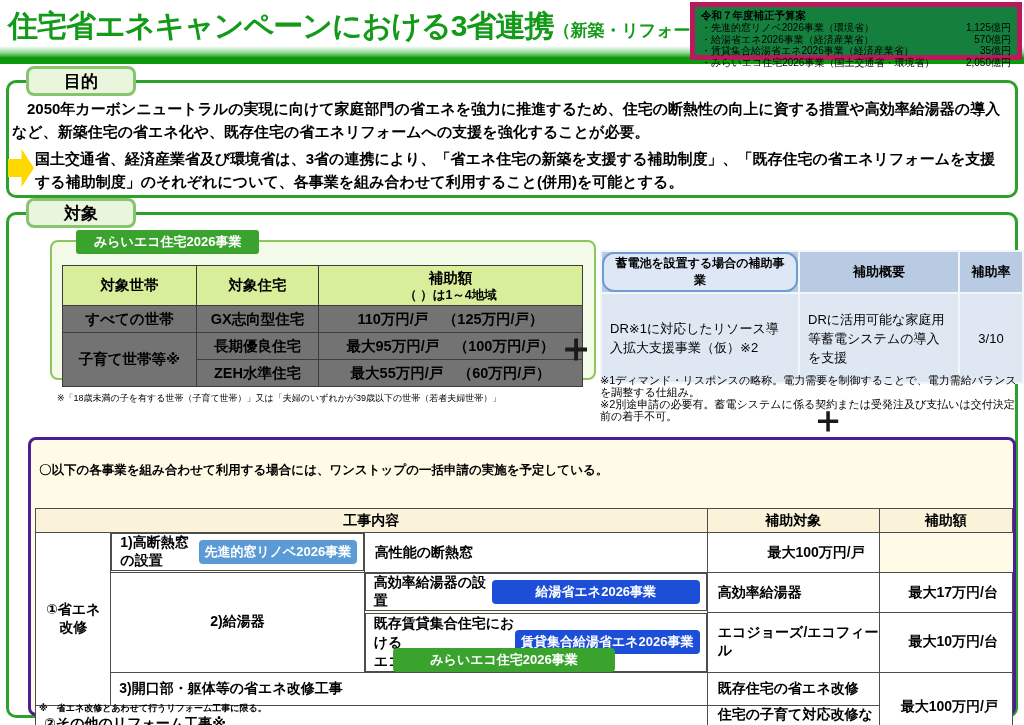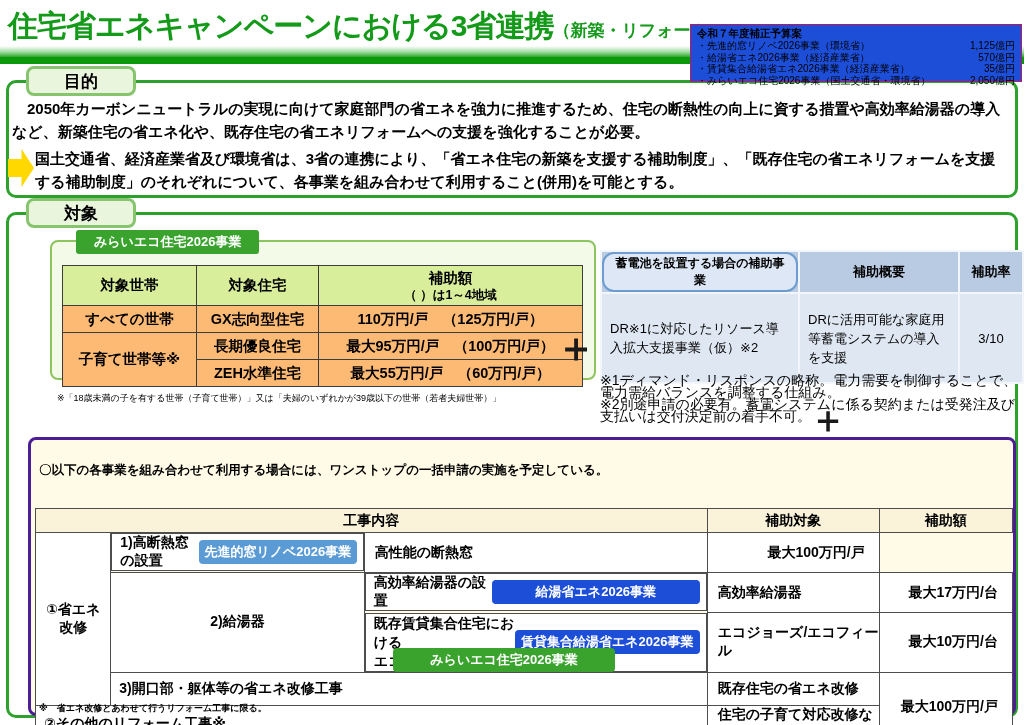--- a/index.html
+++ b/index.html
@@ -6,22 +6,22 @@
   body { background:#e8e8e8; font-family:"Liberation Sans","DejaVu Sans",sans-serif; }
   #page { position:relative; width:1024px; height:725px; background:#ffffff; overflow:hidden; color:#000; }
 
   
   .main-title { position:absolute; left:8px; top:6px; font-size:30px; font-weight:bold; color:#149a19; white-space:nowrap; letter-spacing:-1px; }
   .main-title .sub { font-size:17px; letter-spacing:0; }
   .bar-grad { position:absolute; left:0; top:46px; width:1024px; height:11px;
               background:linear-gradient(to bottom,#ffffff 0%,#9fdb9f 55%,#2aa82a 100%); }
   .bar-solid { position:absolute; left:0; top:57px; width:1024px; height:7px; background:#0c9a0c; }
 
-  .budget-box { position:absolute; left:690px; top:24px; width:332px; height:58px; background:#1d4ed8;
-                border:1px solid #be185d; z-index:4; padding:2px 6px; }
+  .budget-box { position:absolute; left:690px; top:2px; width:332px; height:58px; background:#15803d;
+                border:5px solid #be185d; z-index:4; padding:2px 6px; }
   .budget-heading { font-size:10.5px; font-weight:bold; line-height:13px; }
   .budget-row { display:flex; justify-content:space-between; font-size:10px; line-height:11.5px; }
 
   
   .sec-box { position:absolute; border:3px solid #2ca12c; border-radius:10px; background:#fff; }
   .sec-tab { position:absolute; width:110px; height:30px; background:#eaf5de; border:3px solid #86c46e;
              border-radius:8px; display:flex; align-items:center; justify-content:center;
              font-size:17px; font-weight:bold; z-index:3; }
   #purpose-box { left:6px; top:80px; width:1012px; height:118px; }
   #purpose-tab { left:26px; top:66px; }
@@ -35,40 +35,40 @@
                    clip-path:polygon(0 26%,52% 26%,52% 0,100% 50%,52% 100%,52% 74%,0 74%);
                    filter:drop-shadow(0 0 1px #8a8a8a); }
   #purpose-para2 { font-size:15px; font-weight:600; line-height:23px; width:975px; margin-left:1px; }
 
   
   #mirai-panel { position:absolute; left:50px; top:240px; width:546px; height:140px;
                  background:#f3fae7; border:2px solid #8cc45e; border-radius:8px; }
   #mirai-badge { position:absolute; left:76px; top:230px; background:#3aa32d; color:#fff;
                  font-weight:bold; font-size:13px; padding:3px 18px; border-radius:3px; z-index:3; }
   #mirai-table { position:absolute; left:10px; top:23px; border-collapse:collapse; table-layout:fixed; }
-  #mirai-table th, #mirai-table td { border:1px solid #3c3c3c; font-weight:bold; text-align:center; background:#fdba74; }
+  #mirai-table th, #mirai-table td { border:1px solid #3c3c3c; font-weight:bold; text-align:center; background:#737373; }
   #mirai-table th { background:#d9ee9b; height:40px; font-size:14.5px; }
   #mirai-table td { height:27px; font-size:14.5px; }
   #mirai-table .h2 { font-size:12.5px; font-weight:bold; display:block; line-height:14px; }
   #mirai-foot { position:absolute; left:5px; top:150px; font-size:9px; }
 
   .plus { position:absolute; font-size:40px; font-weight:bold; color:#1a1a1a; width:44px; text-align:center; }
   #plus-left { left:554px; top:320px; }
   #plus-bottom { left:806px; top:395px; font-size:37px; }
 
   
   #battery-table { position:absolute; left:600px; top:250px; border-collapse:collapse; table-layout:fixed; }
   #battery-table th, #battery-table td { border:2px solid #f2f5fa; }
   #battery-table th { background:#b9cbe2; height:30px; font-size:13px; font-weight:bold; text-align:center; }
   #battery-table td { background:#dfe7f2; height:90px; font-size:13px; vertical-align:middle; }
   .pill { display:inline-block; background:#dde7f5; border:2px solid #6d9cd0; border-radius:12px;
           padding:1px 9px; font-size:12px; font-weight:bold; }
   .bt-left { text-align:left; padding:4px 8px; line-height:19px; }
   .bt-center { text-align:center; }
-  #battery-foot { position:absolute; left:600px; top:374px; width:424px; font-size:14px; line-height:12px; }
+  #battery-foot { position:absolute; left:600px; top:374px; width:424px; font-size:11px; line-height:12px; }
 
   
   #reform-panel { position:absolute; left:28px; top:437px; width:988px; height:279px;
                   background:#fffbe6; border:3px solid #4c1d95; border-radius:8px; }
   #reform-title { position:absolute; left:452px; top:428px; width:262px; height:27px; background:#ffff9e;
                   border:2px solid #cdbc1e; display:flex; align-items:center; justify-content:center;
                   font-size:14px; font-weight:bold; z-index:3; }
   #reform-intro { position:absolute; left:8px; top:22px; font-size:12.5px; font-weight:bold; }
   #reform-table { position:absolute; left:4px; top:52px; border-collapse:collapse; table-layout:fixed;margin-top:16px; }
   #reform-table th, #reform-table td { border:1px solid #4d4d4d; background:#fff; font-size:14px; font-weight:bold; }

